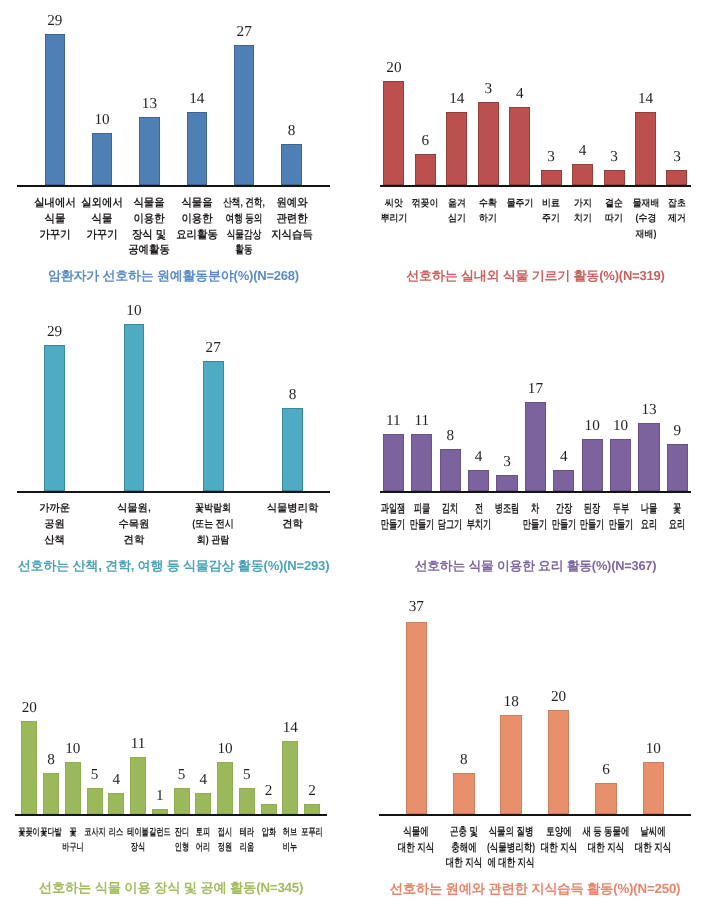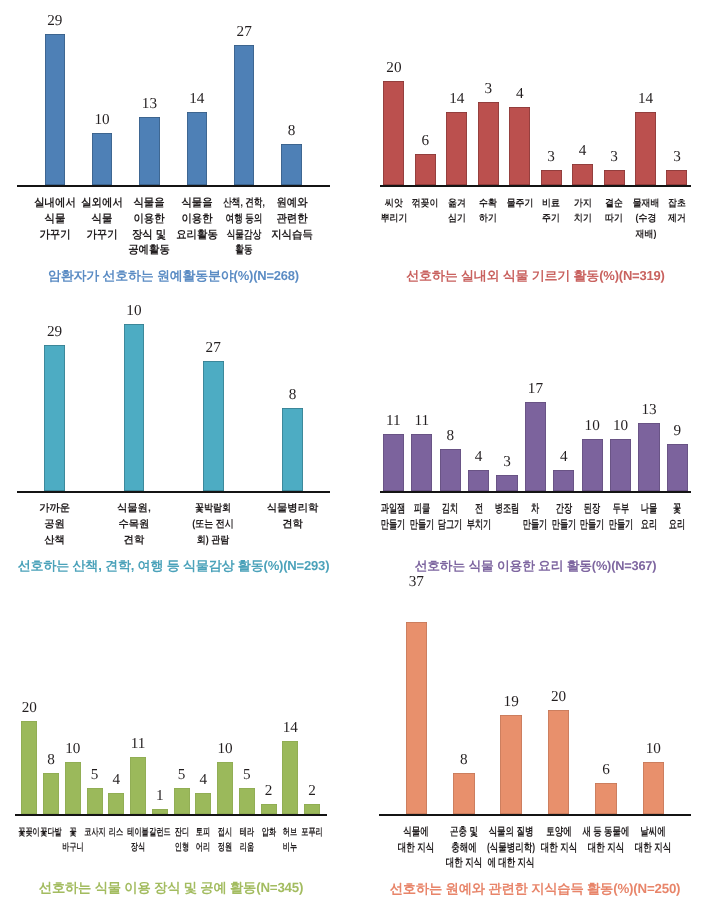--- a/index.html
+++ b/index.html
@@ -310,34 +310,34 @@
   <div class="bar" style="left:304.05px;top:803.88px;width:16.00px;height:10.42px;background:#9BB95B;box-shadow:inset 0 0 0 0.7px #8EAA53;"></div>
   <div class="vlabel" style="left:292.05px;top:783.88px;width:40px;">2</div>
   <div class="clabel" style="left:252.05px;top:824.50px;width:120px;font-size:10.10px;line-height:15.5px;transform:scaleX(0.710);">
     <span class="lline">포푸리</span>
   </div>
   <div class="caption" style="left:-59.00px;top:878.80px;width:460px;font-size:13.3px;color:#A3BC60;">선호하는 식물 이용 장식 및 공예 활동(N=345)</div>
 </div>
 <div class="chart">
   <div class="axis" style="left:378.6px;top:813.50px;width:312.4px;"></div>
   <div class="bar" style="left:405.60px;top:621.53px;width:21.50px;height:192.77px;background:#E8906C;box-shadow:inset 0 0 0 0.7px #C2785A;"></div>
-  <div class="vlabel" style="left:396.35px;top:575px;width:40px;">37</div>
+  <div class="vlabel" style="left:396.35px;top:600px;width:40px;">37</div>
   <div class="clabel" style="left:356.35px;top:825.40px;width:120px;font-size:11.30px;line-height:15.3px;transform:scaleX(0.750);">
     <span class="lline">식물에</span>
     <span class="lline">대한 지식</span>
   </div>
   <div class="bar" style="left:453.00px;top:772.62px;width:21.50px;height:41.68px;background:#E8906C;box-shadow:inset 0 0 0 0.7px #C2785A;"></div>
   <div class="vlabel" style="left:443.75px;top:752.62px;width:40px;">8</div>
   <div class="clabel" style="left:403.75px;top:825.40px;width:120px;font-size:11.30px;line-height:15.3px;transform:scaleX(0.750);">
     <span class="lline">곤충 및</span>
     <span class="lline">충해에</span>
     <span class="lline">대한 지식</span>
   </div>
   <div class="bar" style="left:500.40px;top:715.31px;width:21.50px;height:98.99px;background:#E8906C;box-shadow:inset 0 0 0 0.7px #C2785A;"></div>
-  <div class="vlabel" style="left:491.15px;top:695.31px;width:40px;">19</div>
+  <div class="vlabel" style="left:491.15px;top:695.31px;width:40px;">18</div>
   <div class="clabel" style="left:451.15px;top:825.40px;width:120px;font-size:11.30px;line-height:15.3px;transform:scaleX(0.750);">
     <span class="lline">식물의 질병</span>
     <span class="lline">(식물병리학)</span>
     <span class="lline">에 대한 지식</span>
   </div>
   <div class="bar" style="left:547.80px;top:710.10px;width:21.50px;height:104.20px;background:#E8906C;box-shadow:inset 0 0 0 0.7px #C2785A;"></div>
   <div class="vlabel" style="left:538.55px;top:690.10px;width:40px;">20</div>
   <div class="clabel" style="left:498.55px;top:825.40px;width:120px;font-size:11.30px;line-height:15.3px;transform:scaleX(0.750);">
     <span class="lline">토양에</span>
     <span class="lline">대한 지식</span>

